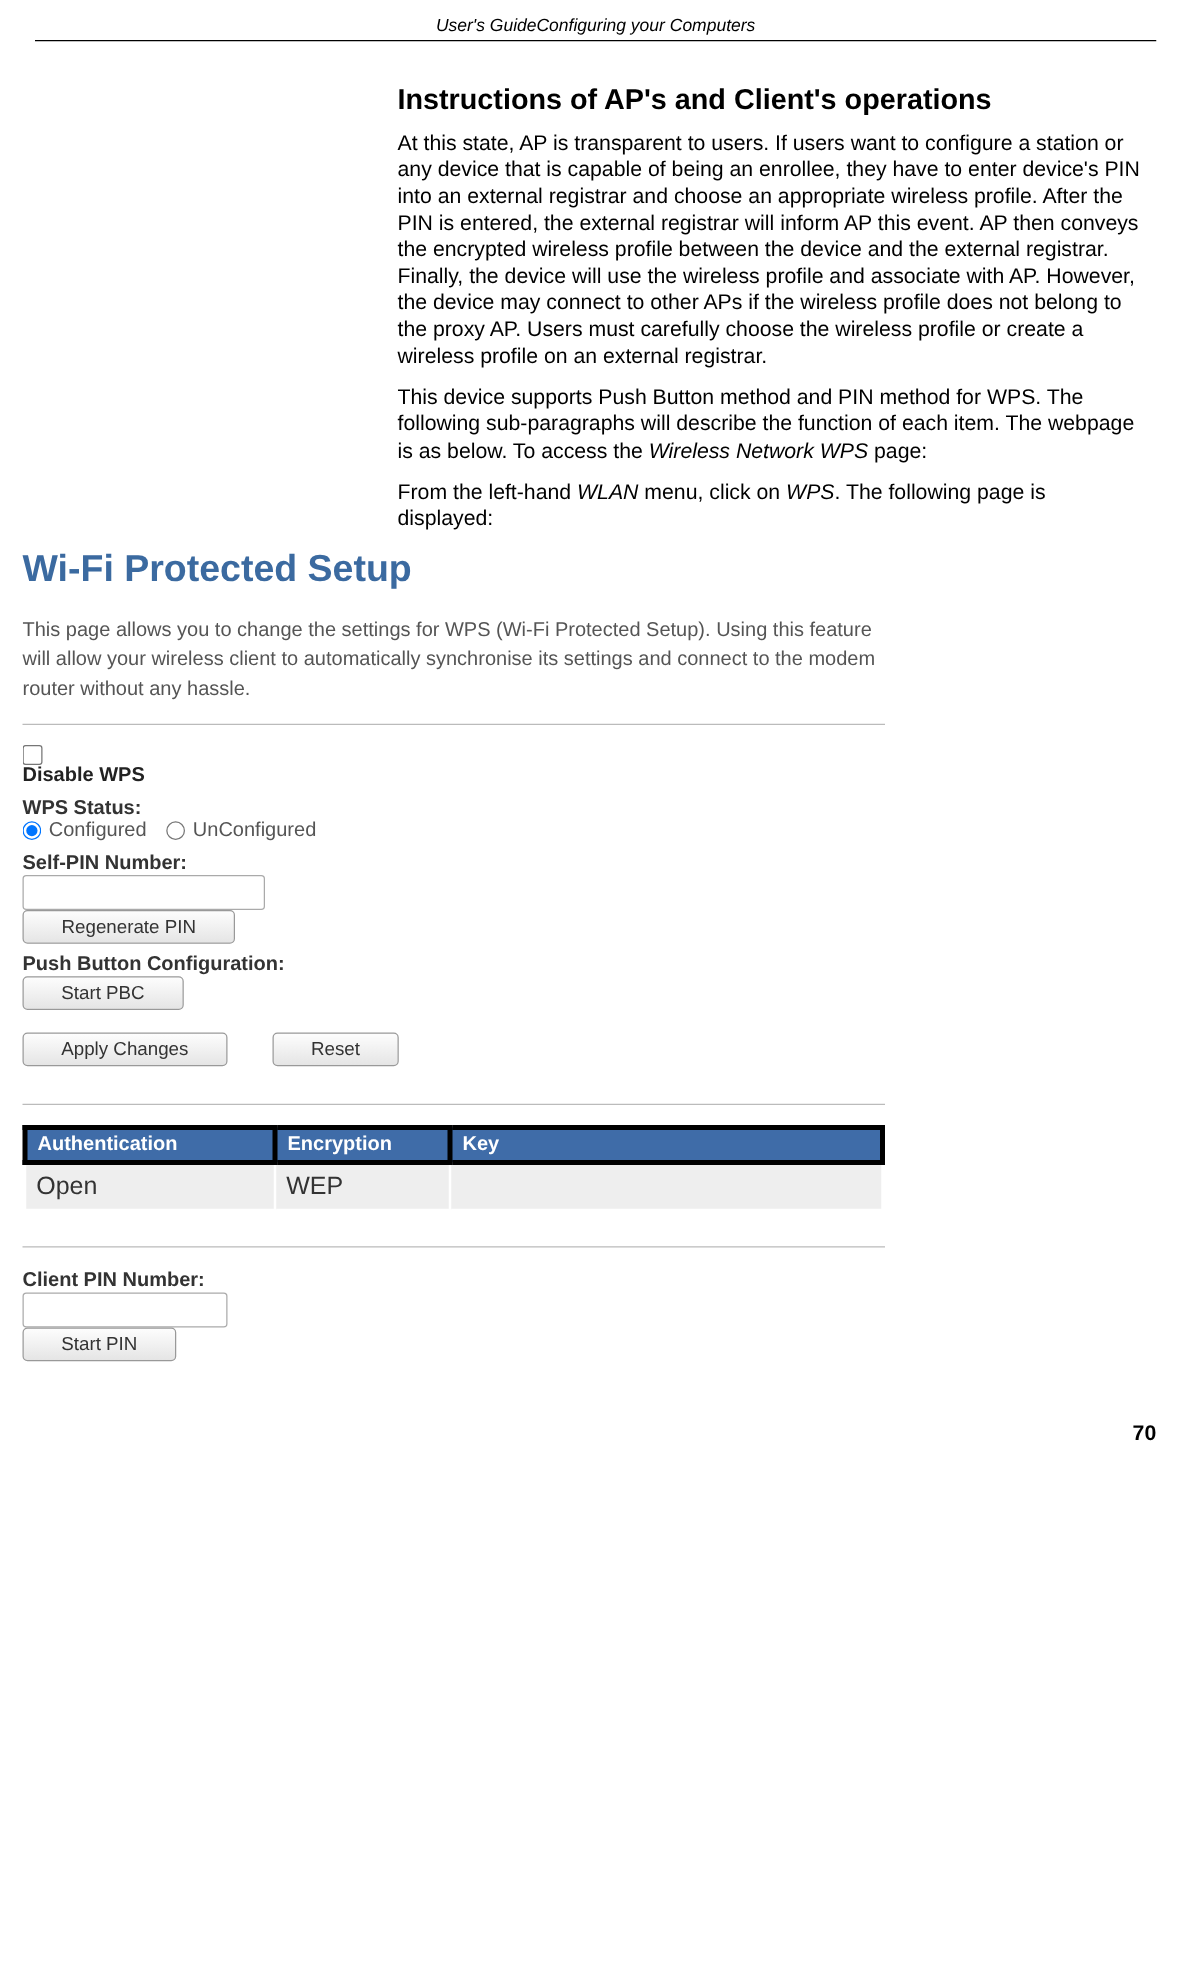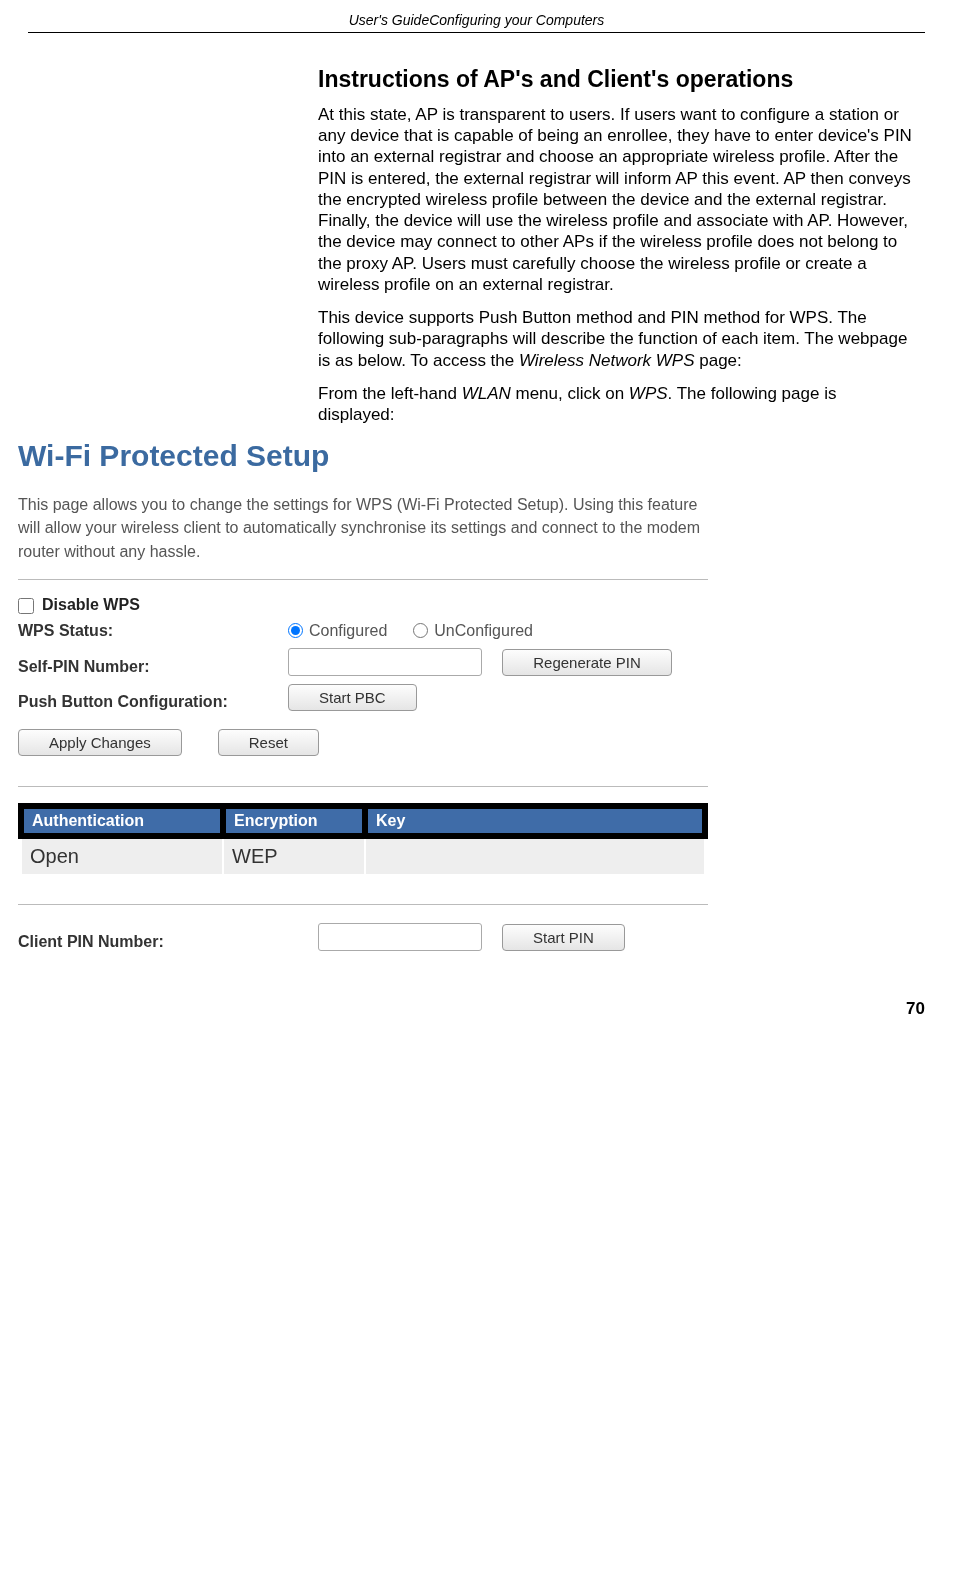--- a/index.html
+++ b/index.html
@@ -57,44 +57,45 @@
     color: #555;
     line-height: 1.45;
   }
   .hr {
     border: none;
     border-top: 1px solid #bbb;
     margin: 16px 0;
   }
   .row {
     display: flex;
-    align-items: flex-end;
+    align-items: flex-start;
     margin: 8px 0;
     font-size: 16px;
+    flex-direction: column;
   }
   .row .label {
     width: 270px;
     font-weight: bold;
     color: #333;
   }
   .chk {
     width: 16px;
     height: 16px;
     margin: 0 8px 0 0;
     vertical-align: middle;
   }
   .chk-label {
     font-weight: bold;
     color: #222;
     font-size: 16px;
   }
   .radio-wrap {
     display: flex;
     align-items: center;
-    gap: 26px;
+    gap: 16px;
     color: #555;
   }
   .radio-opt {
     display: flex;
     align-items: center;
     gap: 6px;
   }
   input[type=radio] {
     width: 15px;
     height: 15px;
@@ -135,21 +136,21 @@
     border-collapse: collapse;
     margin-top: 6px;
   }
   .table th {
     background: #3f6ca8;
     color: #fff;
     text-align: left;
     font-weight: bold;
     font-size: 16px;
     padding: 3px 8px;
-    border: 6px solid #000000;
+    border: 4px solid #000000;
   }
   .table td {
     background: #eeeeee;
     color: #333;
     font-size: 20px;
     padding: 6px 8px;
     border: 2px solid #fff;
   }
   .th-auth { width: 180px; }
   .th-enc { width: 120px; }

